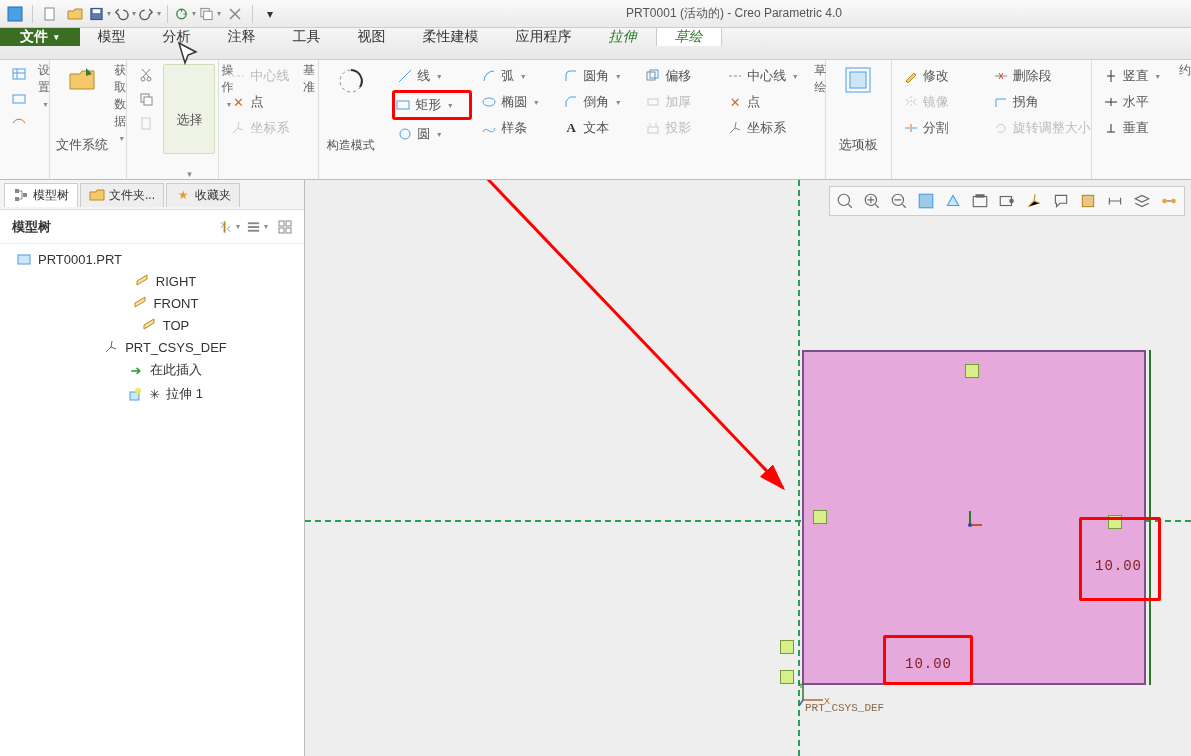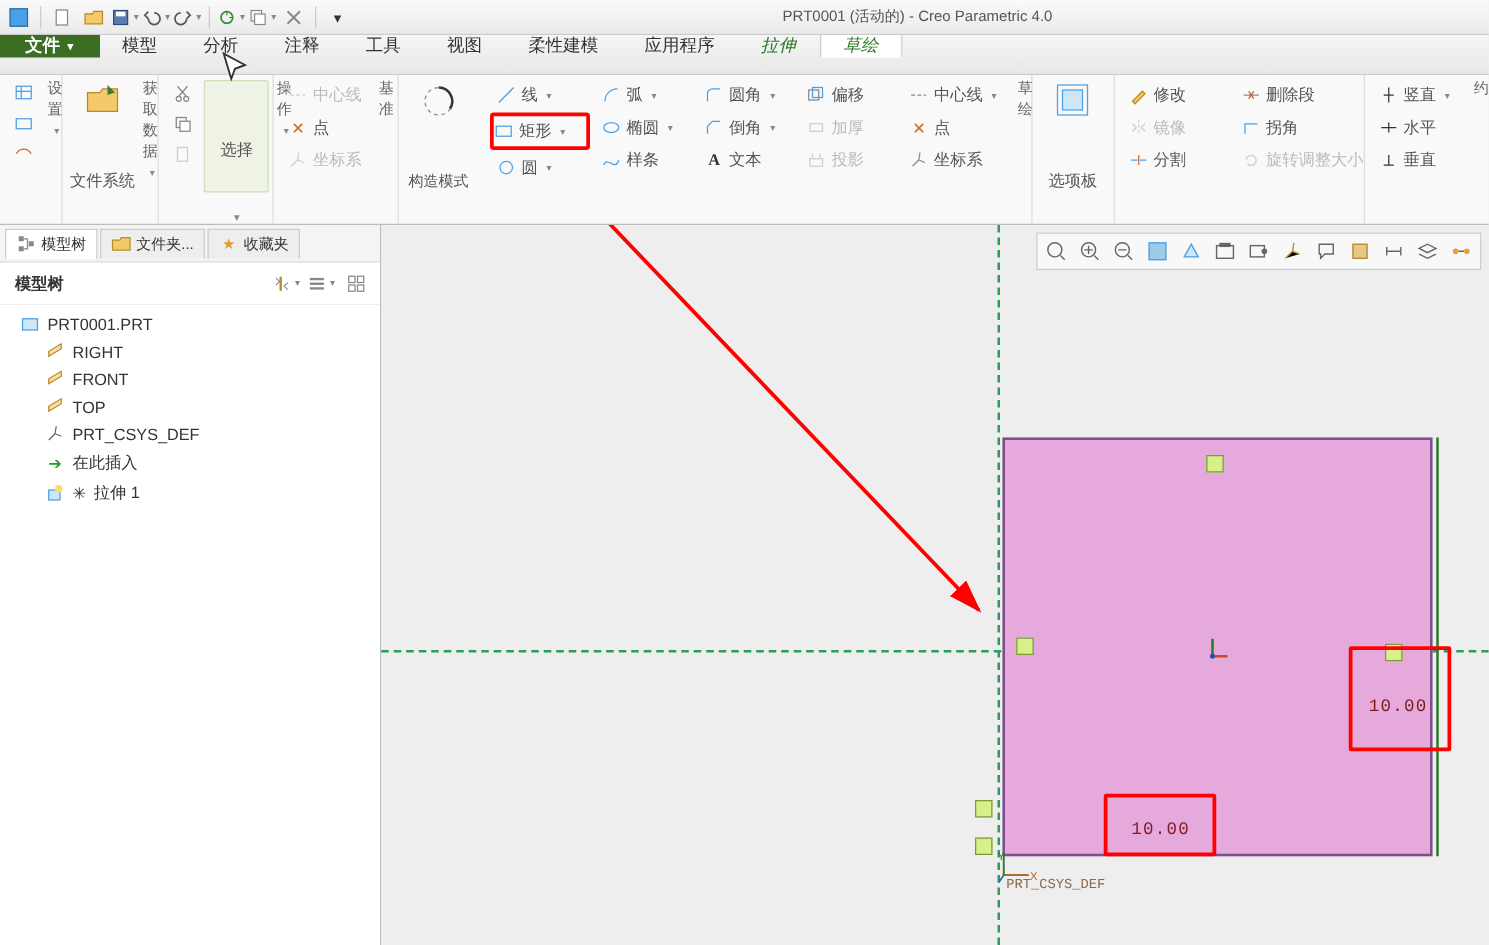--- a/index.html
+++ b/index.html
@@ -40,21 +40,21 @@
 .side-panel { width: 305px; background:#fff; border-right:1px solid #bbb; display:flex; flex-direction:column; }
 .browser-tabs { height:30px; display:flex; align-items:center; gap:2px; padding:2px 4px; background:#f4f4f4; border-bottom:1px solid #ddd; }
 .btab { display:flex; align-items:center; gap:4px; padding:3px 8px; font-size:12px; background:#eee; border:1px solid #ccc; border-bottom:none; }
 .btab.active { background:#fff; }
 .tree-toolbar { height:34px; display:flex; align-items:center; padding:4px 8px; gap:6px; border-bottom:1px solid #eee; }
 .tree-title { font-weight:bold; font-size:13px; padding:0 4px;}
 .tree-toolbar .spacer { flex:1; }
 .tbtn { width:22px; height:22px; display:flex; align-items:center; justify-content:center; }
 .tree { flex:1; overflow:auto; padding:4px 6px; }
 .tree-item { display:flex; align-items:center; gap:6px; padding:3px 4px 3px 10px; font-size:13px; color:#333; }
-.tree-item.child { padding-left:30px; }
+.tree-item.child { padding-left:30px;justify-content:center; }
 .ticon { width:16px; height:16px; display:inline-flex; align-items:center; justify-content:center; }
 
 
 .canvas { flex:1; position:relative; background:#eeeeee; }
 .view-toolbar { position:absolute; top:6px; right:6px; background:#f8f8f8; border:1px solid #ccc; display:flex; padding:2px; gap:1px; }
 .view-toolbar .vbtn { width:26px; height:24px; display:flex; align-items:center; justify-content:center; }
 .guide-v { position:absolute; top:0; bottom:0; border-left:2px dashed #2a9d5a; }
 .guide-h { position:absolute; left:0; right:0; border-top:2px dashed #2a9d5a; }
 
 .sketch-rect { position:absolute; background:#e6a9dc; border:2px solid #7a4f8a; }

